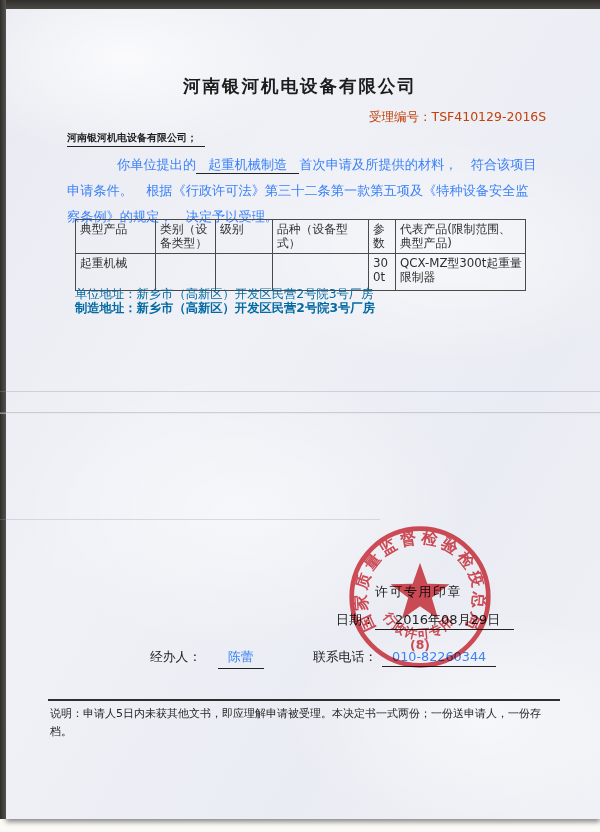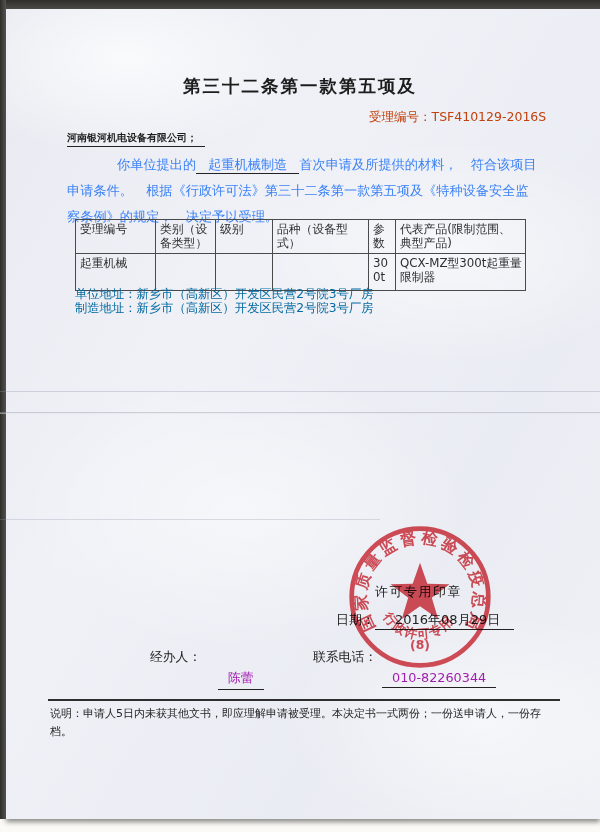--- a/index.html
+++ b/index.html
@@ -40,29 +40,29 @@
   .u-inline{border-bottom:1px solid #222;padding:0 12px 1px 12px;}
 
   table.spec{position:absolute;left:75px;top:219px;width:450px;border-collapse:collapse;
     table-layout:fixed;font-size:11.8px;color:#2e2e2e;}
   table.spec th,table.spec td{border:1px solid #4a4a4a;padding:2px 3px 1px 4px;
     font-weight:normal;text-align:left;vertical-align:top;word-break:break-all;line-height:14px;}
   table.spec tr.hdr th{height:30px;}
   table.spec tr.data td{height:33px;margin-left:24px;}
 
   .addr{position:absolute;left:75px;font-size:12.3px;color:#0369a1;line-height:14px;}
-  .addr.a1{top:287px;} .addr.a2{top:301px;}
+  .addr.a1{top:287px;} .addr.a2{top:301px;font-weight:bold;}
 
   .seal-label{position:absolute;left:375px;top:583px;font-size:13px;letter-spacing:1.5px;color:#222;}
   .date-row{position:absolute;left:336px;top:611px;font-size:13px;color:#222;}
   .date-row .val{border-bottom:1.5px solid #222;padding:0 14px 2px 20px;}
   .sign-label{position:absolute;top:649px;font-size:12.8px;color:#222;}
   .handler-l{left:150px;} .phone-l{left:313px;}
-  .sign-val{position:absolute;top:649px;font-size:12.8px;color:#a21caf;
-    border-bottom:1.5px solid #222;padding:0 10px 2px 10px;margin-top:21px;}
+  .sign-val{position:absolute;top:649px;font-size:12.8px;color:#3b82f6;
+    border-bottom:1.5px solid #222;padding:0 10px 2px 10px;}
   .handler-v{left:218px;} .phone-v{left:382px;}
 
   .divider{position:absolute;left:48px;top:699px;width:512px;height:2px;background:#2e2e2e;}
   .note{position:absolute;left:50px;top:705px;width:512px;font-size:11px;
     line-height:17.5px;color:#262626;}
 
   .stamp{position:absolute;left:332px;top:509px;width:176px;height:176px;z-index:5;
     mix-blend-mode:multiply;opacity:.92;}
 </style>
 </head>
@@ -70,40 +70,40 @@
 
 <div class="paper"></div>
 <div class="edge-top"></div>
 <div class="edge-left"></div>
 <div class="crease c1"></div>
 <div class="crease c2"></div>
 <div class="crease c3"></div>
 
 <div class="content">
 
-  <div class="title">第三十二条第一款第五项及</div>
+  <div class="title">河南银河机电设备有限公司</div>
 
   <div class="accept-no"><span>受理编号：</span><span>TSF410129-2016S</span></div>
 
   <div class="addressee">河南银河机电设备有限公司；</div>
 
   <div class="para"><span>你单位提出的</span><span class="u-inline">起重机械制造</span><span>首次申请及所提供的材料，　符合该项目申请条件。　根据《行政许可法》第三十二条第一款第五项及《特种设备安全监察条例》的规定，　决定予以受理。</span></div>
 
   <table class="spec">
     <colgroup>
       <col style="width:80px">
         <col style="width:60px">
         <col style="width:57px">
       <col style="width:96px">
         <col style="width:27px">
         <col style="width:130px">
     </colgroup>
     <tbody>
         <tr class="hdr">
-      <th>受理编号</th>
+      <th>典型产品</th>
       <th>类别（设备类型）</th>
       <th>级别</th>
       <th>品种（设备型式）</th>
       <th>参数</th>
       <th>代表产品(限制范围、典型产品)</th>
     </tr>
     <tr class="data">
       <td>起重机械</td>
       <td></td>
       <td></td>

